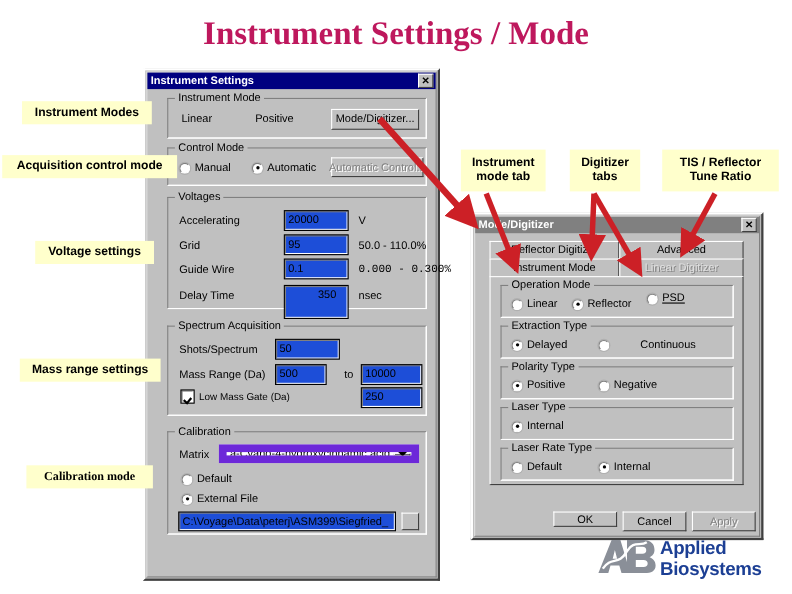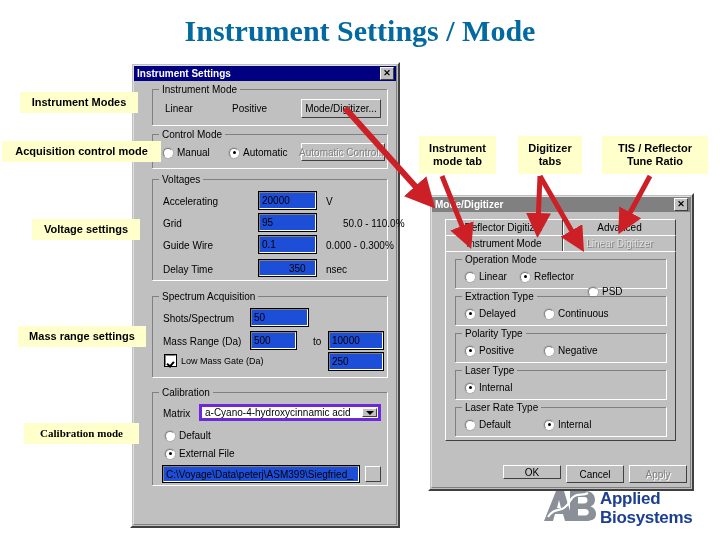--- a/index.html
+++ b/index.html
@@ -11,21 +11,21 @@
     position:relative;
   }
   #stage{position:absolute;left:0;top:0;width:720px;height:540px;}
 
   
   .slide-title{
     position:absolute;left:0;top:14px;width:720px;
     text-align:center;
     font-family:"Liberation Serif", serif;
     font-size:30px;font-weight:bold;
-    color:#0369a1;
+    color:#be185d;
     letter-spacing:0px;
   }
 
   
   .win{
     position:absolute;
     background:#c0c0c0;
     border-top:2px solid #ffffff;
     border-left:2px solid #ffffff;
     border-right:2px solid #404040;
@@ -134,21 +134,21 @@
   }
   .cb.on::after{
     content:"";position:absolute;left:2px;top:4px;width:3px;height:5px;
     border-right:2px solid #000;border-bottom:2px solid #000;
     transform:rotate(40deg);
   }
 
   
   .combo{
     position:absolute;background:#ffffff;
-    border:3px solid #6d28d9;box-sizing:border-box;
+    border:7px solid #6d28d9;box-sizing:border-box;
     display:flex;align-items:center;
     font-size:10px;padding-left:3px;overflow:hidden;white-space:nowrap;
   }
   .combo-arrow{
     position:absolute;right:1px;top:1px;bottom:1px;width:15px;
     background:#c0c0c0;
     border-top:1px solid #ffffff;border-left:1px solid #ffffff;
     border-right:1px solid #404040;border-bottom:1px solid #404040;
     display:flex;align-items:center;justify-content:center;box-sizing:border-box;
   }
@@ -234,28 +234,28 @@
     <div class="group" style="left:20px;top:115px;width:236px;height:102px;">
       <div class="g-in"></div>
       <div class="group-label">Voltages</div>
 
       <div class="lbl" style="left:10px;top:16px;">Accelerating</div>
       <div class="field" style="left:106px;top:12px;width:57px;height:17px;">20000</div>
       <div class="lbl" style="left:173px;top:16px;">V</div>
 
       <div class="lbl" style="left:10px;top:38px;">Grid</div>
       <div class="field" style="left:106px;top:34px;width:57px;height:17px;">95</div>
-      <div class="lbl" style="left:173px;top:38px;margin-left:17px;">50.0 - 110.0%</div>
+      <div class="lbl" style="left:173px;top:38px;">50.0 - 110.0%</div>
 
       <div class="lbl" style="left:10px;top:60px;">Guide Wire</div>
       <div class="field" style="left:106px;top:56px;width:57px;height:17px;">0.1</div>
-      <div class="lbl" style="left:173px;top:60px;">0.000 - 0.300%</div>
+      <div class="lbl" style="left:173px;top:60px;font-family:Liberation Mono, monospace;">0.000 - 0.300%</div>
 
       <div class="lbl" style="left:10px;top:84px;">Delay Time</div>
-      <div class="field" style="left:106px;top:80px;width:57px;height:16px;padding-left:29px;">350</div>
+      <div class="field" style="left:106px;top:80px;width:57px;height:29px;padding-left:29px;">350</div>
       <div class="lbl" style="left:173px;top:84px;">nsec</div>
     </div>
 
     <div class="group" style="left:20px;top:232px;width:236px;height:82px;">
       <div class="g-in"></div>
       <div class="group-label">Spectrum Acquisition</div>
 
       <div class="lbl" style="left:10px;top:16px;">Shots/Spectrum</div>
       <div class="field" style="left:98px;top:12px;width:57px;height:17px;">50</div>
 
@@ -319,34 +319,34 @@
       <div class="g-in"></div>
       <div class="group-label">Operation Mode</div>
       <div class="radio" style="left:9px;top:11px;">
         <span class="rb"></span>
         <span class="rlbl">Linear</span>
       </div>
       <div class="radio" style="left:64px;top:11px;">
         <span class="rb on"></span>
         <span class="rlbl">Reflector</span>
       </div>
-      <div class="radio" style="left:132px;top:26px;text-decoration:underline;">
+      <div class="radio" style="left:132px;top:6px;text-decoration:underline;">
         <span class="rb"></span>
         <span class="rlbl">PSD</span>
       </div>
     </div>
 
     <div class="group" style="left:25px;top:101px;width:212px;height:30px;">
       <div class="g-in"></div>
       <div class="group-label">Extraction Type</div>
       <div class="radio" style="left:9px;top:11px;">
         <span class="rb on"></span>
         <span class="rlbl">Delayed</span>
       </div>
-      <div class="radio" style="left:88px;top:11px;">
+      <div class="radio" style="left:88px;top:11px;gap:24px;">
         <span class="rb"></span>
         <span class="rlbl">Continuous</span>
       </div>
     </div>
 
     <div class="group" style="left:25px;top:138px;width:212px;height:30px;">
       <div class="g-in"></div>
       <div class="group-label">Polarity Type</div>
       <div class="radio" style="left:9px;top:11px;">
         <span class="rb on"></span>

